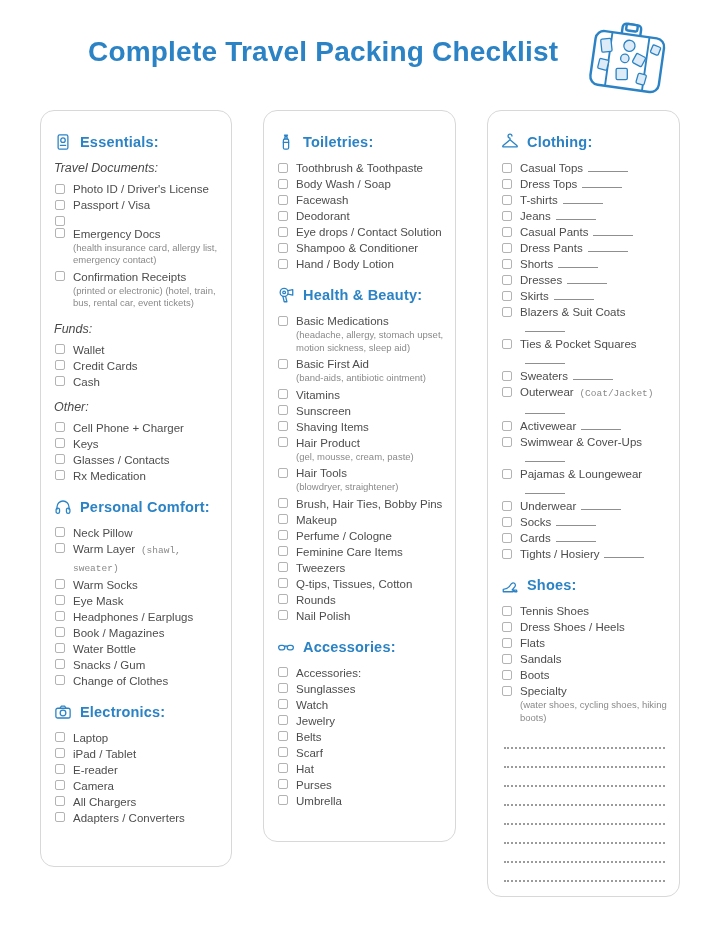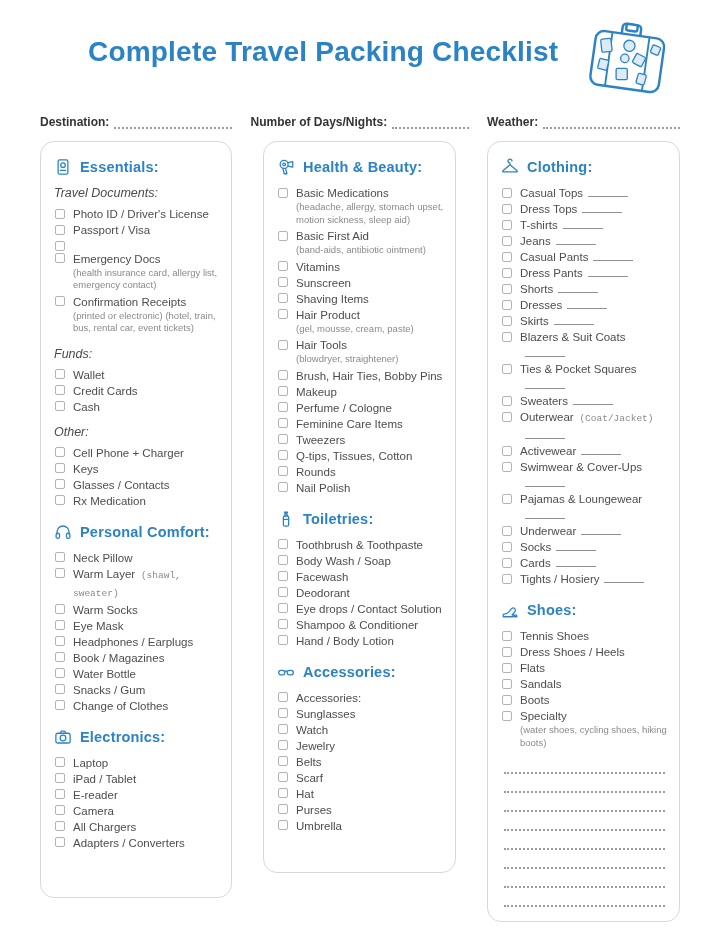--- a/index.html
+++ b/index.html
@@ -18,21 +18,21 @@
   .field.f1{width:192px;}.field.f2{width:218px;}.field.f3{width:193px;}
   .field .flabel{white-space:nowrap;margin-right:5px;font-weight:bold;color:#333;}
   .field .dots{flex:1;border-bottom:2px dotted #9a9a9a;height:13px;min-width:40px;}
   
   .cols{display:flex;justify-content:space-between;align-items:flex-start;padding:0 40px;margin-top:12px;}
   .col{border:1.6px solid #d8d8d8;border-radius:14px;box-sizing:border-box;padding:15px 11px 14px 13px;background:#fff;}
   .col1{width:192px;min-height:757px;}
   .col2{width:193px;min-height:732px;}
   .col3{width:193px;min-height:757px;}
   .sec-head{display:flex;align-items:center;gap:8px;margin:14px 0 9px;}
-  .section:first-child .sec-head{margin-top:1px;}
+  .section:first-child .sec-head{margin-top:7px;}
   .sec-icon{width:18px;height:18px;flex:none;display:inline-flex;}
   .sec-icon svg{width:18px;height:18px;}
   .sec-title{color:#2b83c5;font-size:14.5px;font-weight:bold;letter-spacing:.2px;}
   .group-head{font-size:12.5px;color:#4a4a4a;margin:10px 0 6px;font-style:italic;}
   .item{display:flex;align-items:flex-start;font-size:11.5px;line-height:16px;}
   .cb{width:10px;height:10px;border:1.2px solid #b3b3b3;border-radius:2px;margin:2.5px 8px 0 1px;flex:none;background:#fff;box-sizing:border-box;}
   .item-body{flex:1;min-width:0;}
   .lab{color:#4d4d4d;}
   .note{display:block;color:#8a8a8a;font-size:9.5px;line-height:12.5px;margin:0 0 2px;}
   .note-inline{color:#8a8a8a;font-size:9.5px;font-family:Liberation Mono, monospace;}
@@ -62,34 +62,20 @@
           <circle cx="47" cy="48" r="4.5"></circle>
           <rect x="57" y="42" width="11" height="11" rx="1.5" transform="rotate(20 62 47)"></rect>
           <rect x="20" y="52" width="10" height="11" rx="1.5" transform="rotate(6 25 57)"></rect>
           <rect x="40" y="59" width="12" height="12" rx="1.5" transform="rotate(-8 46 65)"></rect>
           <rect x="63" y="62" width="9" height="11" rx="1.5" transform="rotate(8 67 67)"></rect>
         </g>
       </svg>
     </div>
   </div>
 
-  <div class="fields">
-    <div class="field f1">
-      <span class="flabel">Destination:</span>
-      <span class="dots"></span>
-    </div>
-    <div class="field f2">
-      <span class="flabel">Number of Days/Nights:</span>
-      <span class="dots"></span>
-    </div>
-    <div class="field f3">
-      <span class="flabel">Weather:</span>
-      <span class="dots"></span>
-    </div>
-  </div>
 
   <div class="cols">
     <div class="col col1">
         <section class="section">
           <div class="sec-head">
             <span class="sec-icon">
               <svg viewBox="0 0 24 24" fill="none" stroke="#2b83c5" stroke-width="1.7" stroke-linecap="round" stroke-linejoin="round">
                 <rect x="5.5" y="2.5" width="13" height="19" rx="2"></rect>
                 <circle cx="12" cy="9.5" r="3"></circle>
                 <path d="M8.5 16.5h7"></path>
@@ -227,20 +213,61 @@
             <span class="cb"></span>
             <span class="item-body"><span class="lab">All Chargers</span></span>
           </div>
           <div class="item">
             <span class="cb"></span>
             <span class="item-body"><span class="lab">Adapters / Converters</span></span>
           </div>
         </section>
       </div>
     <div class="col col2">
+        <section class="section">
+          <div class="sec-head">
+            <span class="sec-icon">
+              <svg viewBox="0 0 24 24" fill="none" stroke="#2b83c5" stroke-width="1.7" stroke-linecap="round" stroke-linejoin="round">
+                <rect x="8.5" y="8" width="7" height="13.5" rx="2"></rect>
+                <path d="M10.5 8V5h3v3"></path>
+                <path d="M10 3h4"></path>
+                <path d="M8.5 12.5h7"></path>
+              </svg>
+            </span>
+            <span class="sec-title">Toiletries:</span>
+          </div>
+          <div class="item">
+            <span class="cb"></span>
+            <span class="item-body"><span class="lab">Toothbrush &amp; Toothpaste</span></span>
+          </div>
+          <div class="item">
+            <span class="cb"></span>
+            <span class="item-body"><span class="lab">Body Wash / Soap</span></span>
+          </div>
+          <div class="item">
+            <span class="cb"></span>
+            <span class="item-body"><span class="lab">Facewash</span></span>
+          </div>
+          <div class="item">
+            <span class="cb"></span>
+            <span class="item-body"><span class="lab">Deodorant</span></span>
+          </div>
+          <div class="item">
+            <span class="cb"></span>
+            <span class="item-body"><span class="lab">Eye drops / Contact Solution</span></span>
+          </div>
+          <div class="item">
+            <span class="cb"></span>
+            <span class="item-body"><span class="lab">Shampoo &amp; Conditioner</span></span>
+          </div>
+          <div class="item">
+            <span class="cb"></span>
+            <span class="item-body"><span class="lab">Hand / Body Lotion</span></span>
+          </div>
+        </section>
         <section class="section">
           <div class="sec-head">
             <span class="sec-icon">
               <svg viewBox="0 0 24 24" fill="none" stroke="#2b83c5" stroke-width="1.7" stroke-linecap="round" stroke-linejoin="round">
                 <circle cx="9.5" cy="8.5" r="5.3"></circle>
                 <path d="M14.6 6.3L21 4.8v7.4l-6.4-1.5"></path>
                 <path d="M7.8 13.5L9.6 21h3.6l-1.7-7.3"></path>
                 <circle cx="9.5" cy="8.5" r="1.8"></circle>
               </svg>
             </span>
@@ -298,61 +325,20 @@
             <span class="cb"></span>
             <span class="item-body"><span class="lab">Q-tips, Tissues, Cotton</span></span>
           </div>
           <div class="item">
             <span class="cb"></span>
             <span class="item-body"><span class="lab">Rounds</span></span>
           </div>
           <div class="item">
             <span class="cb"></span>
             <span class="item-body"><span class="lab">Nail Polish</span></span>
-          </div>
-        </section>
-        <section class="section">
-          <div class="sec-head">
-            <span class="sec-icon">
-              <svg viewBox="0 0 24 24" fill="none" stroke="#2b83c5" stroke-width="1.7" stroke-linecap="round" stroke-linejoin="round">
-                <rect x="8.5" y="8" width="7" height="13.5" rx="2"></rect>
-                <path d="M10.5 8V5h3v3"></path>
-                <path d="M10 3h4"></path>
-                <path d="M8.5 12.5h7"></path>
-              </svg>
-            </span>
-            <span class="sec-title">Toiletries:</span>
-          </div>
-          <div class="item">
-            <span class="cb"></span>
-            <span class="item-body"><span class="lab">Toothbrush &amp; Toothpaste</span></span>
-          </div>
-          <div class="item">
-            <span class="cb"></span>
-            <span class="item-body"><span class="lab">Body Wash / Soap</span></span>
-          </div>
-          <div class="item">
-            <span class="cb"></span>
-            <span class="item-body"><span class="lab">Facewash</span></span>
-          </div>
-          <div class="item">
-            <span class="cb"></span>
-            <span class="item-body"><span class="lab">Deodorant</span></span>
-          </div>
-          <div class="item">
-            <span class="cb"></span>
-            <span class="item-body"><span class="lab">Eye drops / Contact Solution</span></span>
-          </div>
-          <div class="item">
-            <span class="cb"></span>
-            <span class="item-body"><span class="lab">Shampoo &amp; Conditioner</span></span>
-          </div>
-          <div class="item">
-            <span class="cb"></span>
-            <span class="item-body"><span class="lab">Hand / Body Lotion</span></span>
           </div>
         </section>
         <section class="section">
           <div class="sec-head">
             <span class="sec-icon">
               <svg viewBox="0 0 24 24" fill="none" stroke="#2b83c5" stroke-width="1.7" stroke-linecap="round" stroke-linejoin="round">
                 <rect x="2.2" y="9.8" width="8.2" height="6" rx="3"></rect>
                 <rect x="13.6" y="9.8" width="8.2" height="6" rx="3"></rect>
                 <path d="M10.4 11.3q1.6-1.8 3.2 0"></path>
               </svg>

